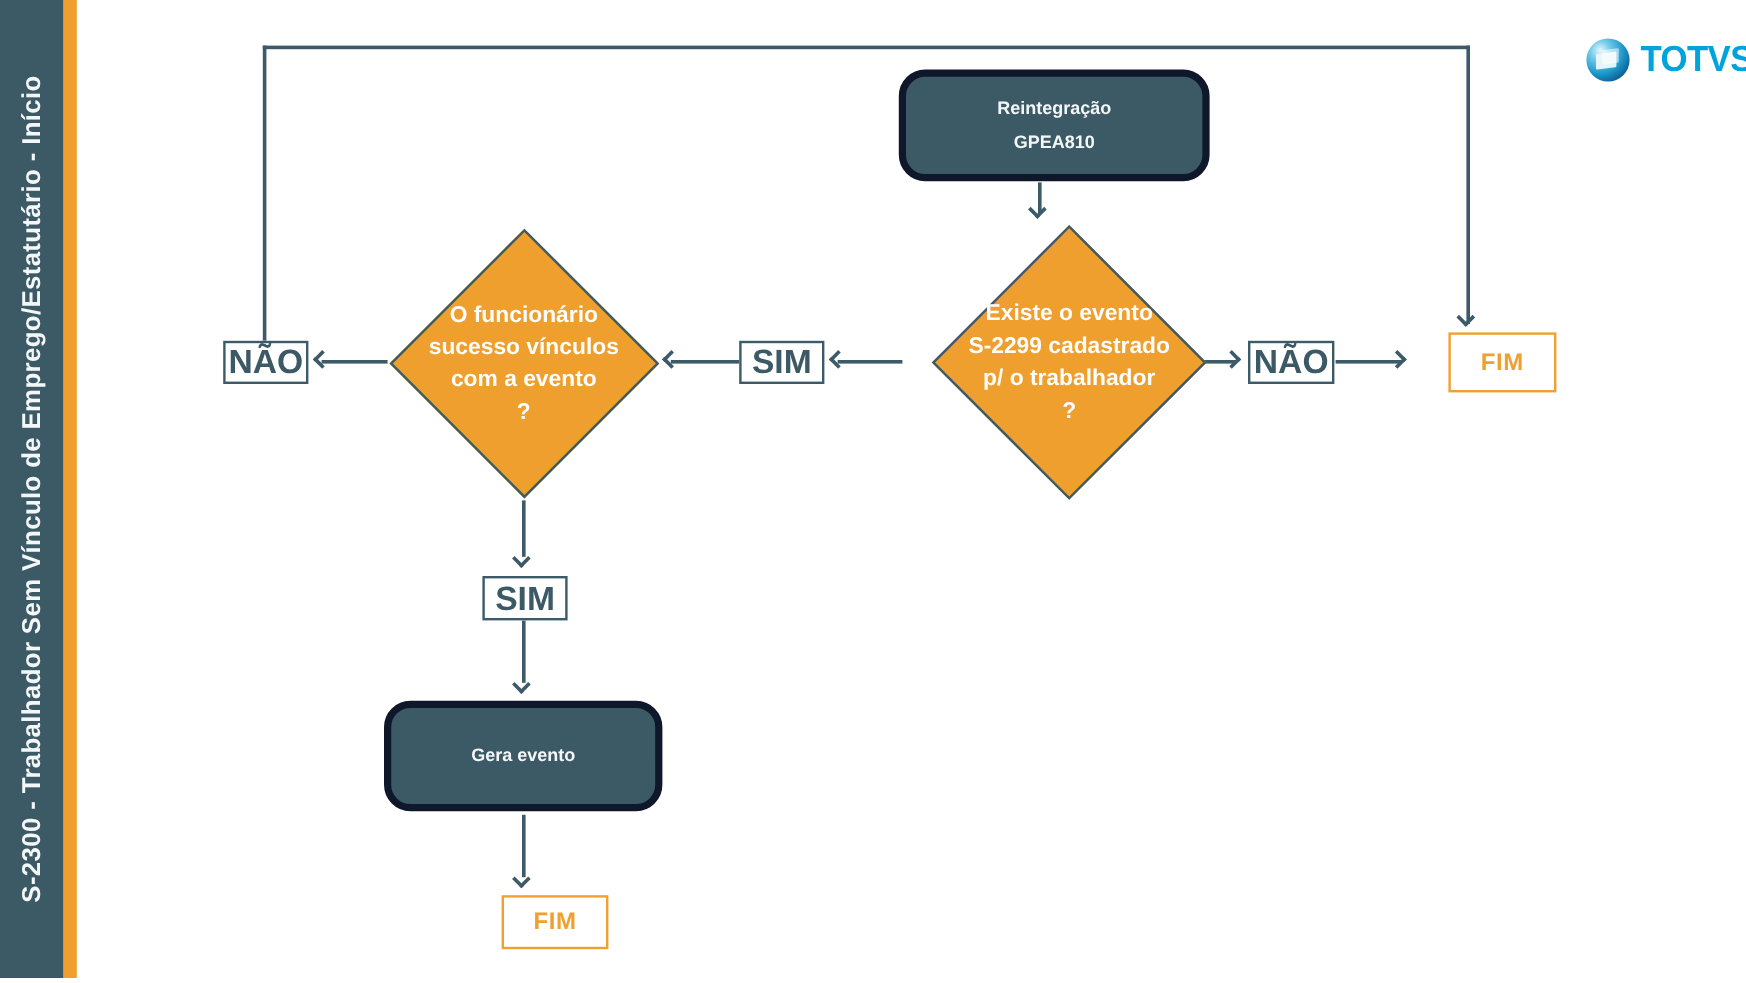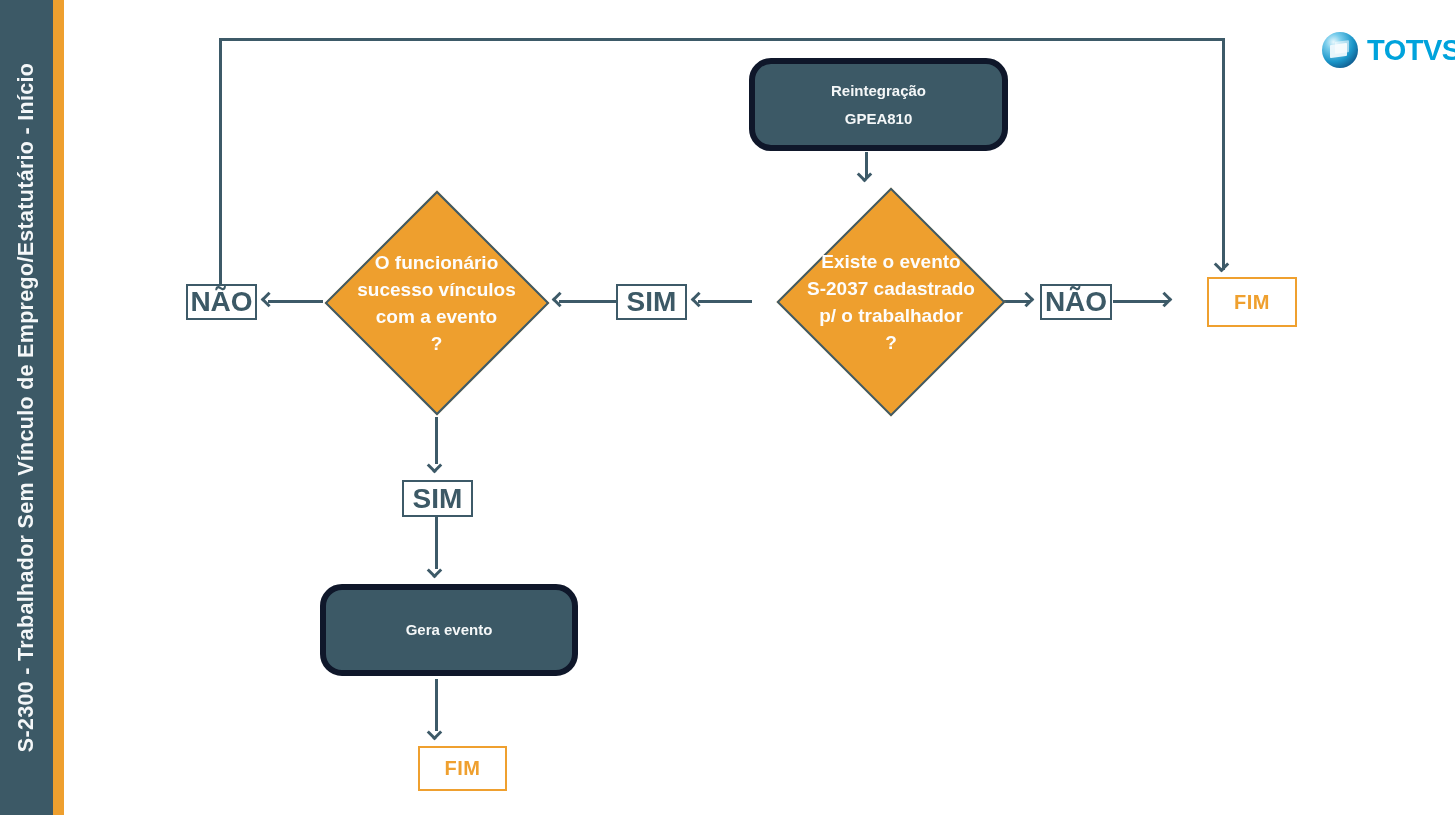--- a/index.html
+++ b/index.html
@@ -99,21 +99,21 @@
 
   <div class="terminator" style="left:736px; top:58px; width:259px; height:93px;">
     <span>Reintegração</span>
     <span>GPEA810</span>
   </div>
 
   <div class="diamond-wrap" style="left:776px; top:187px; width:230px; height:230px;">
     <div class="diamond-shape" style="width:162px; height:162px;"></div>
     <div class="diamond-text">
       <span>Existe o evento</span>
-      <span>S-2037 cadastrado</span>
+      <span>S-2299 cadastrado</span>
       <span>p/ o trabalhador</span>
       <span>?</span>
     </div>
   </div>
 
   <div class="diamond-wrap" style="left:323px; top:189px; width:227px; height:227px;">
     <div class="diamond-shape" style="width:159px; height:159px;"></div>
     <div class="diamond-text">
       <span>O funcionário</span>
       <span>sucesso vínculos</span>
@@ -123,17 +123,17 @@
   </div>
 
   <div class="tag" style="left:186px; top:284px; width:71px; height:36px;">NÃO</div>
   <div class="tag" style="left:616px; top:284px; width:71px; height:36px;">SIM</div>
   <div class="tag" style="left:1040px; top:284px; width:72px; height:36px;">NÃO</div>
   <div class="tag" style="left:402px; top:480px; width:71px; height:37px;">SIM</div>
 
   <div class="fim" style="left:1178px; top:277px; width:90px; height:50px;">FIM</div>
   <div class="fim" style="left:389px; top:746px; width:89px; height:45px;">FIM</div>
 
-  <div class="terminator" style="left:307px; top:584px; width:258px; height:92px;">
+  <div class="terminator" style="left:307px; top:584px; width:232px; height:92px;">
     <span>Gera evento</span>
   </div>
 
 </div>
 
 </body></html>

